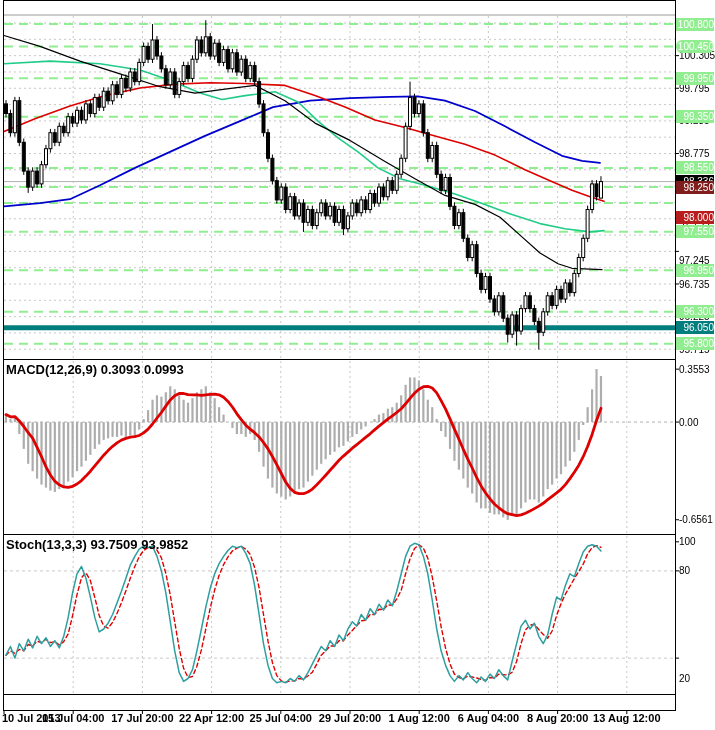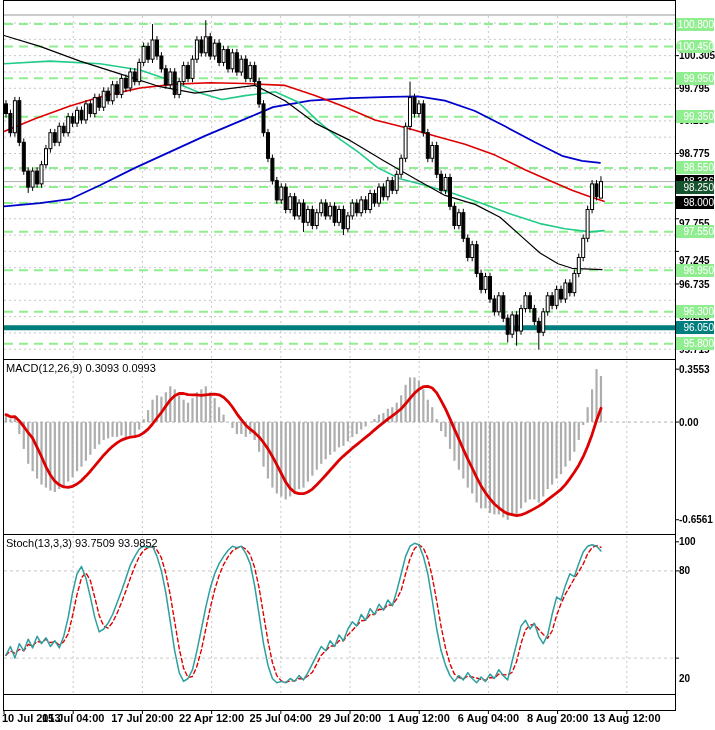--- a/index.html
+++ b/index.html
@@ -1,26 +1,26 @@
 <!DOCTYPE html>
 <html><head>
 <meta charset="utf-8">
 <style>
   html,body{margin:0;padding:0;background:#fff;}
   #stage{position:relative;width:715px;height:730px;background:#fff;
          font-family:"Liberation Sans",sans-serif;overflow:hidden;}
   svg{position:absolute;left:0;top:0;}
   .lbl{position:absolute;font-size:10px;color:#000;white-space:nowrap;line-height:13px;}
-  .ylbl{left:679px;width:36px;text-align:left;font-weight:bold;}
+  .ylbl{left:679px;width:36px;text-align:left;}
   .badge{position:absolute;left:676px;width:38px;height:13px;font-size:10px;
          color:#fff;text-align:right;line-height:13px;white-space:nowrap;z-index:3;}
   .tick-lbl{z-index:1;}
   #title-bar{position:absolute;left:6px;top:1px;font-size:11px;font-weight:bold;color:#000;z-index:4;}
   #title-bar .arrow{font-size:8px;position:relative;top:-1px;margin-right:4px;cursor:pointer;}
-  .ind-label{position:absolute;left:6px;font-size:11px;font-weight:normal;color:#000;z-index:4;}
+  .ind-label{position:absolute;left:6px;font-size:13px;font-weight:bold;color:#000;z-index:4;}
   #copyright{position:absolute;left:7px;top:697px;font-size:11px;font-weight:bold;color:#3a3a3a;z-index:4;}
   .xlbl{position:absolute;top:712px;font-size:11px;font-weight:bold;color:#000;transform:translateX(-50%);}
   .xlbl.first{transform:none;}
 </style>
 </head>
 <body>
 
 <div id="stage">
   <svg id="plot" width="715" height="730">
       <line x1="73.2" y1="16" x2="73.2" y2="358" stroke="#c8c8c8" stroke-width="1" stroke-dasharray="2,3"></line>
@@ -558,22 +558,22 @@
       <div class="lbl ylbl tick-lbl" style="top: 254px;">97.245</div>
       <div class="lbl ylbl tick-lbl" style="top: 277.5px;">96.735</div>
       <div class="lbl ylbl tick-lbl" style="top: 310.1px;">96.225</div>
       <div class="lbl ylbl tick-lbl" style="top: 342.7px;">95.715</div>
       <div class="badge" style="top: 175.1px; background: rgb(0, 0, 0);">98.336</div>
       <div class="badge" style="top: 17.5px; background: rgb(144, 238, 144);">100.800</div>
       <div class="badge" style="top: 39.9px; background: rgb(144, 238, 144); border-radius: 6px;">100.450</div>
       <div class="badge" style="top: 71.9px; background: rgb(144, 238, 144);">99.950</div>
       <div class="badge" style="top: 110.2px; background: rgb(144, 238, 144);">99.350</div>
       <div class="badge" style="top: 161.4px; background: rgb(144, 238, 144);">98.550</div>
-      <div class="badge" style="top: 180.6px; background: #14532d;">98.250</div>
-      <div class="badge" style="top: 196px; background: #000000;">98.000</div>
+      <div class="badge" style="top: 180.6px; background: #7f1d1d;">98.250</div>
+      <div class="badge" style="top: 211px; background: #b91c1c;">98.000</div>
       <div class="badge" style="top: 225.4px; background: rgb(144, 238, 144);">97.550</div>
       <div class="badge" style="top: 263.7px; background: rgb(144, 238, 144);">96.950</div>
       <div class="badge" style="top: 305.3px; background: rgb(144, 238, 144);">96.300</div>
       <div class="badge" style="top: 337.3px; background: rgb(144, 238, 144);">95.800</div>
       <div class="badge" style="top: 321.3px; background: rgb(0, 125, 125);">96.050</div>
       <div class="lbl ylbl" style="top: 362.6px;">0.3553</div>
       <div class="lbl ylbl" style="top: 415.6px;">0.00</div>
       <div class="lbl ylbl" style="top: 513.3px;">-0.6561</div>
       <div class="lbl ylbl" style="top: 535.3px;">100</div>
       <div class="lbl ylbl" style="top: 564.4px;">80</div>

